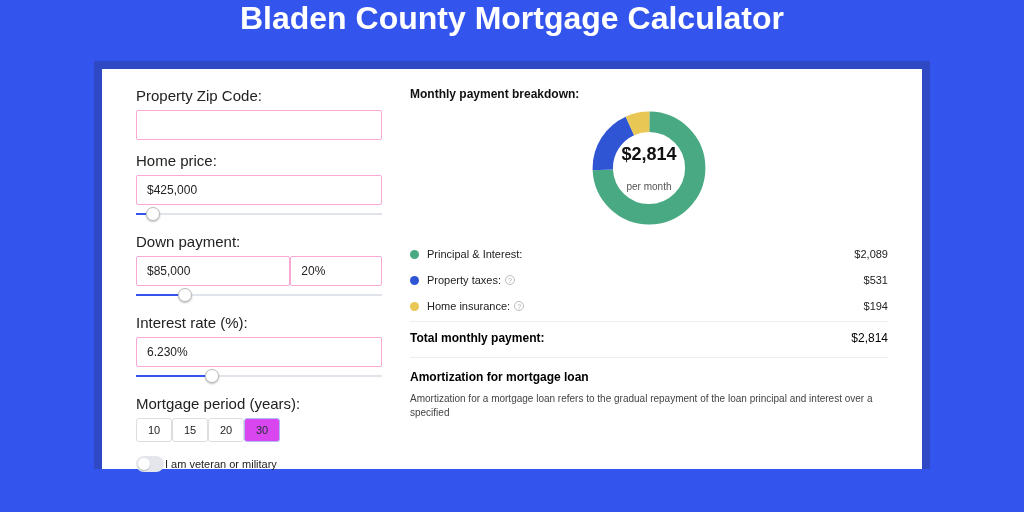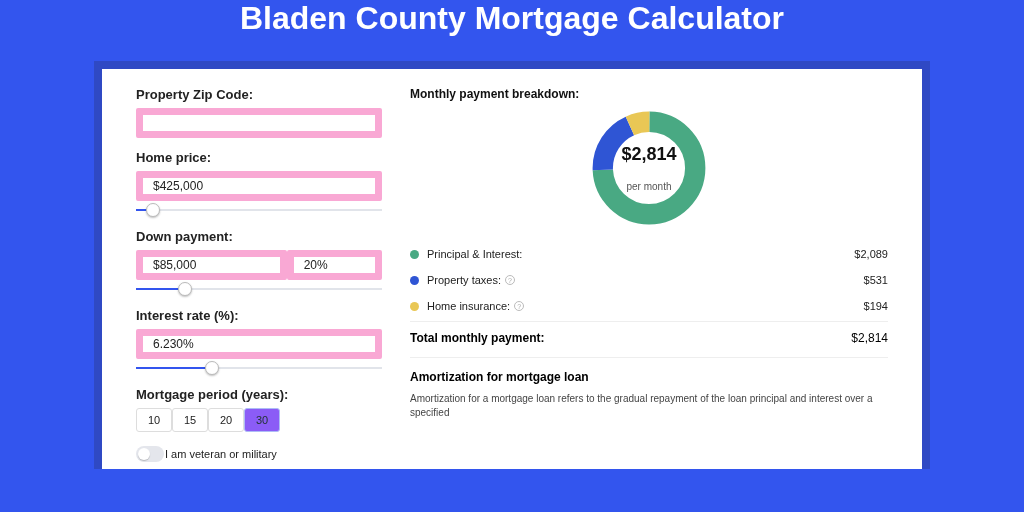--- a/index.html
+++ b/index.html
@@ -2,33 +2,33 @@
 <html><head>
 <meta charset="utf-8">
 <style>
   * { box-sizing: border-box; margin: 0; padding: 0; font-family: -apple-system, BlinkMacSystemFont, "Segoe UI", Arial, sans-serif; }
   body { width: 1024px; height: 512px; background: #3355ee; overflow: hidden; }
   .page-title { color: #fff; font-size: 32px; font-weight: 800; text-align: center; padding-bottom: 24px; }
   .band { background: #2f49c4; margin: 0 94px; padding: 8px 8px 0 8px; }
   .card { background: #fff; padding: 18px 34px 0 34px; display: flex; gap: 28px; height: 400px; }
   .left { width: 246px; flex: 0 0 246px; }
   .right { flex: 1; }
-  .field-label { font-size: 13px; color: #222; margin-bottom: 6px; font-weight: bold; }
-  .text-input { width: 100%; height: 30px; border: 7px solid #f9a8d4; border-radius: 2px; font-size: 12px; padding: 0 10px; color: #222; background:#fff; }
+  .field-label { font-size: 15px; color: #222; margin-bottom: 6px; }
+  .text-input { width: 100%; height: 30px; border: 1px solid #f9a8d4; border-radius: 2px; font-size: 12px; padding: 0 10px; color: #222; background:#fff; }
   .row { display: flex; }
   .row .text-input:first-child { flex: 1.9; }
   .row .text-input:last-child { flex: 1; }
   .slider-wrap { position: relative; height: 14px; margin-top: 2px; }
   .slider-track { position: absolute; left: 0; right: 0; top: 6px; height: 2px; background: #e1e4ea; }
   .slider-fill { position: absolute; left: 0; top: 6px; height: 2px; background: #3355ee; }
   .slider-thumb { position: absolute; top: 0; width: 14px; height: 14px; background: #fff; border: 1px solid #bbb; border-radius: 50%; box-shadow: 0 1px 2px rgba(0,0,0,.25); }
   .group { margin-bottom: 12px; }
   .period-row { display: flex; }
   .period-btn { width: 36px; height: 24px; border: 1px solid #ddd; border-radius: 3px; background:#fff; font-size: 11px; color:#222; display:flex; align-items:center; justify-content:center; cursor:pointer; }
-  .period-btn.active { background: #8b5cf6; border-color: #aebcf6; color:#233; }
+  .period-btn.active { background: #d946ef; border-color: #aebcf6; color:#233; }
   .toggle-row { display: flex; align-items: center; gap: 1px; margin-top: 14px; }
   .toggle { width: 28px; height: 16px; background: #e4e6ec; border-radius: 10px; position: relative; }
   .toggle::after { content:''; position:absolute; width:12px; height:12px; background:#fff; border-radius:50%; top:2px; left:2px; box-shadow:0 1px 1px rgba(0,0,0,.2);}
   .toggle-label { font-size: 11px; color:#222; }
 
   .right-title { font-size: 12px; font-weight: 700; color:#111; margin-bottom: 4px; }
   .donut-wrap { display:flex; justify-content:center; margin: 6px 0 12px; position:relative; }
   .donut-center { position:absolute; top:50%; left:50%; transform:translate(-50%,-50%); text-align:center; }
   .donut-amount { font-size: 18px; font-weight: 800; color:#111; }
   .donut-sub { font-size: 10px; color:#555; margin-top:16px; }

